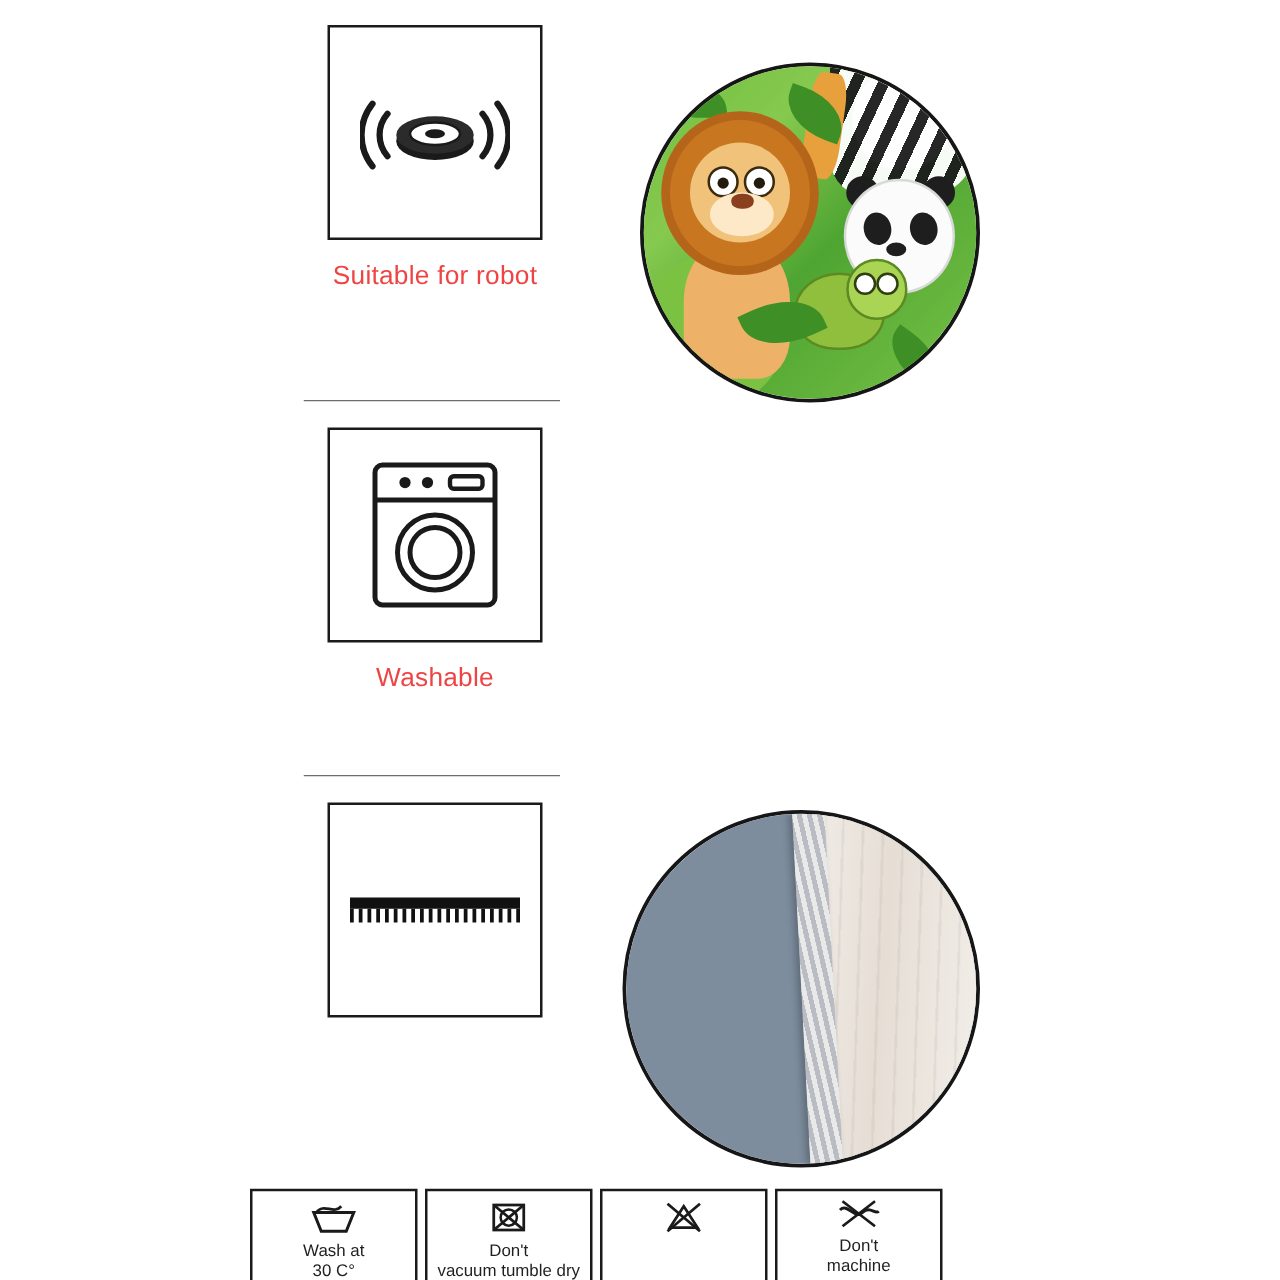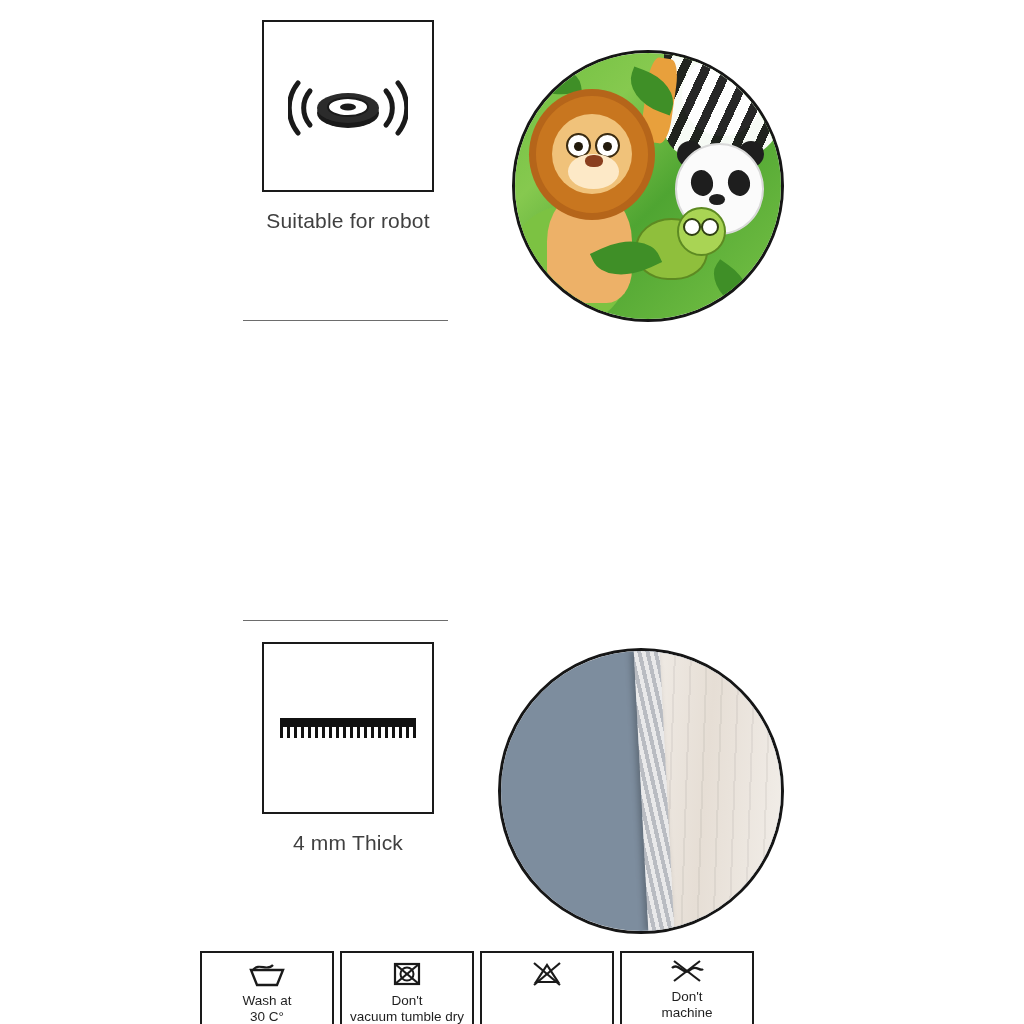--- a/index.html
+++ b/index.html
@@ -55,21 +55,21 @@
     display: flex;
     align-items: center;
     justify-content: center;
     background: #fff;
   }
 
   .icon-caption {
     margin-top: 16px;
     font-size: 21px;
     line-height: 1.25;
-    color: #404040;
+    color: #ef4444;
     letter-spacing: 0.2px;
   }
 
   
   .photo {
     position: absolute;
     border-radius: 50%;
     border: 3px solid #161616;
     overflow: hidden;
     box-sizing: border-box;
@@ -330,20 +330,36 @@
         <div class="an-shape turtle-eye r"></div>
         <div class="an-shape leaf b"></div>
         <div class="an-shape leaf d"></div>
       </div>
     </div>
   </div>
 
   <div class="feature-row r2">
     <div class="divider" style="top:0"></div>
 
+    <div class="icon-col" style="top:22px">
+      <div class="icon-box">
+        <svg width="108" height="124" viewBox="0 0 108 124">
+          <rect x="6" y="6" width="96" height="112" rx="6" fill="none" stroke="#1a1a1a" stroke-width="4"></rect>
+          <line x1="6" y1="34" x2="102" y2="34" stroke="#1a1a1a" stroke-width="4"></line>
+          <circle cx="30" cy="20" r="4.5" fill="#1a1a1a"></circle>
+          <circle cx="48" cy="20" r="4.5" fill="#1a1a1a"></circle>
+          <rect x="66" y="15" width="26" height="10" rx="3" fill="none" stroke="#1a1a1a" stroke-width="3.5"></rect>
+          <circle cx="54" cy="76" r="30" fill="none" stroke="#1a1a1a" stroke-width="4"></circle>
+          <circle cx="54" cy="76" r="20" fill="none" stroke="#1a1a1a" stroke-width="4"></circle>
+        </svg>
+      </div>
+      <div class="icon-caption">
+        <div>Washable</div>
+      </div>
+    </div>
 
     <div class="photo p2">
       <div class="weave"></div>
       <div class="wood"></div>
       <div class="rug-edge"></div>
     </div>
   </div>
 
   <div class="feature-row r3">
     <div class="divider" style="top:20px"></div>
@@ -369,23 +385,20 @@
             <rect x="93" y="19" width="3" height="11"></rect>
             <rect x="100" y="19" width="3" height="11"></rect>
             <rect x="107" y="19" width="3" height="11"></rect>
             <rect x="114" y="19" width="3" height="11"></rect>
             <rect x="121" y="19" width="3" height="11"></rect>
             <rect x="128" y="19" width="3" height="11"></rect>
             <rect x="135" y="19" width="3" height="11"></rect>
           </g>
         </svg>
       </div>
-      <div class="icon-caption">
-        <div>4 mm Thick</div>
-      </div>
     </div>
 
   </div>
 
   <div class="care-strip">
 
     <div class="care-cell">
       <div class="care-icon">
         <svg width="40" height="28" viewBox="0 0 40 28">
           <path d="M4 10 L36 10 L30 25 L10 25 Z" fill="none" stroke="#1a1a1a" stroke-width="2.4"></path>

